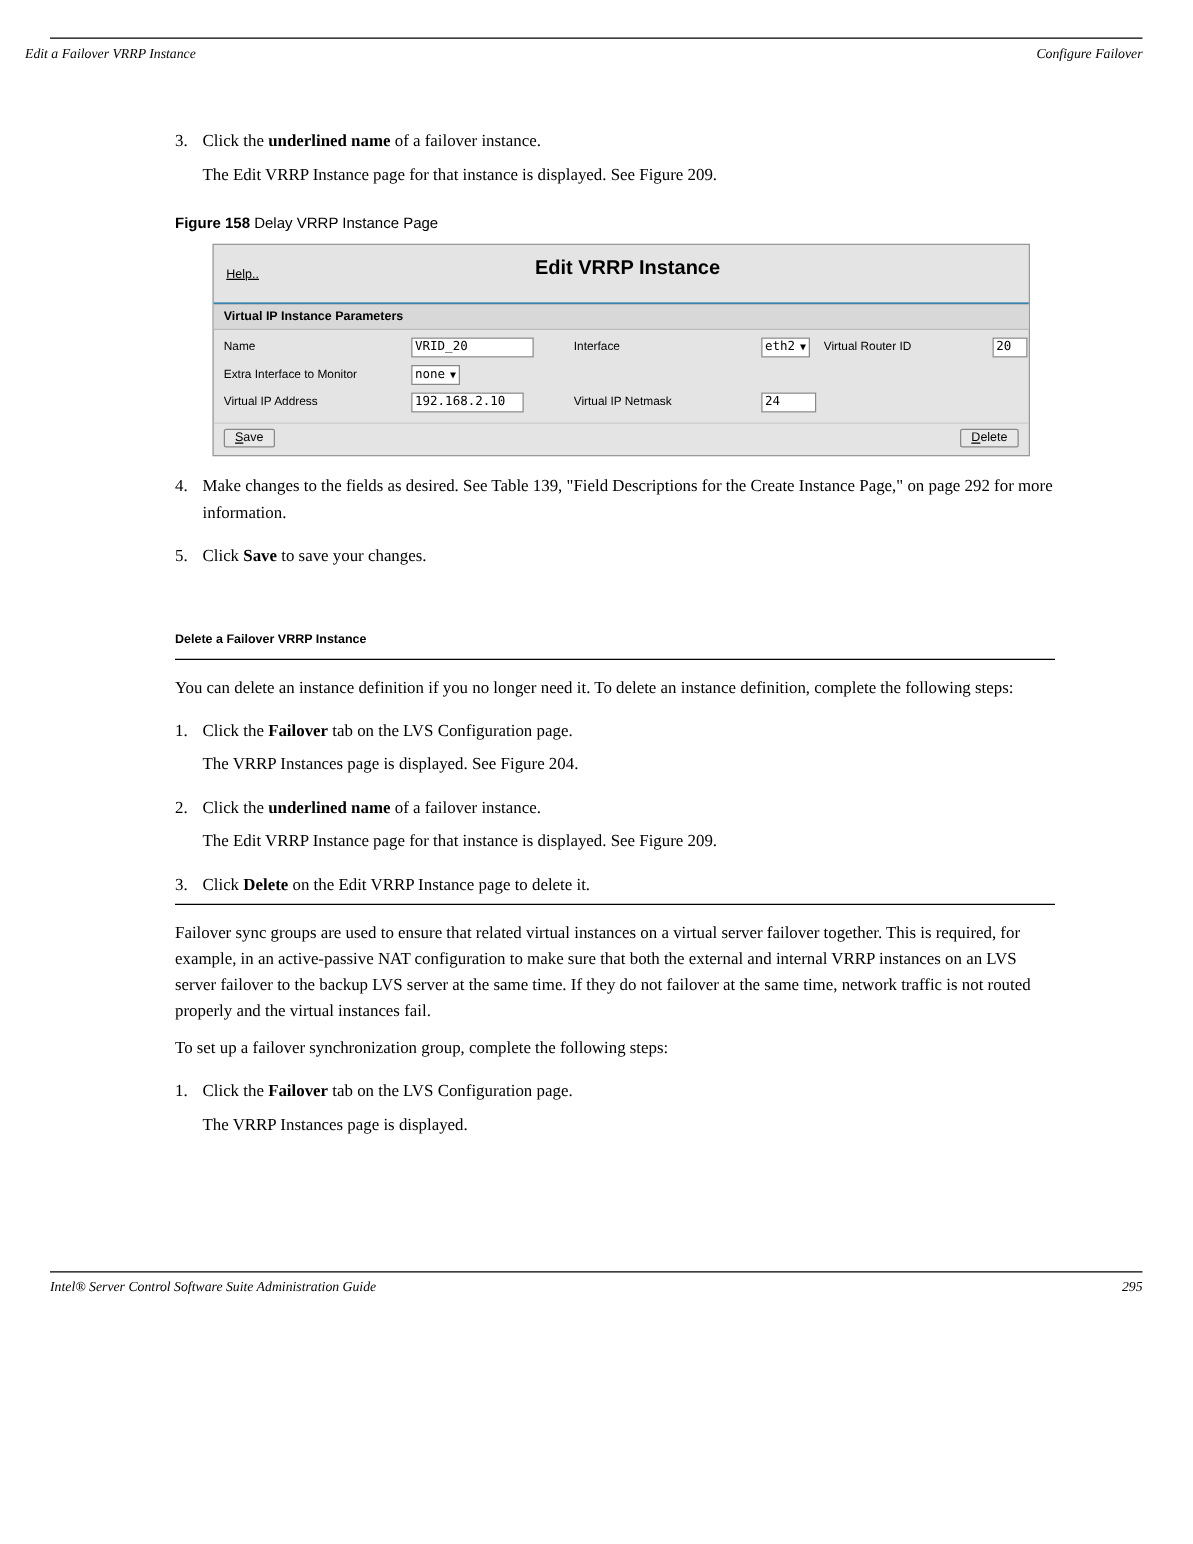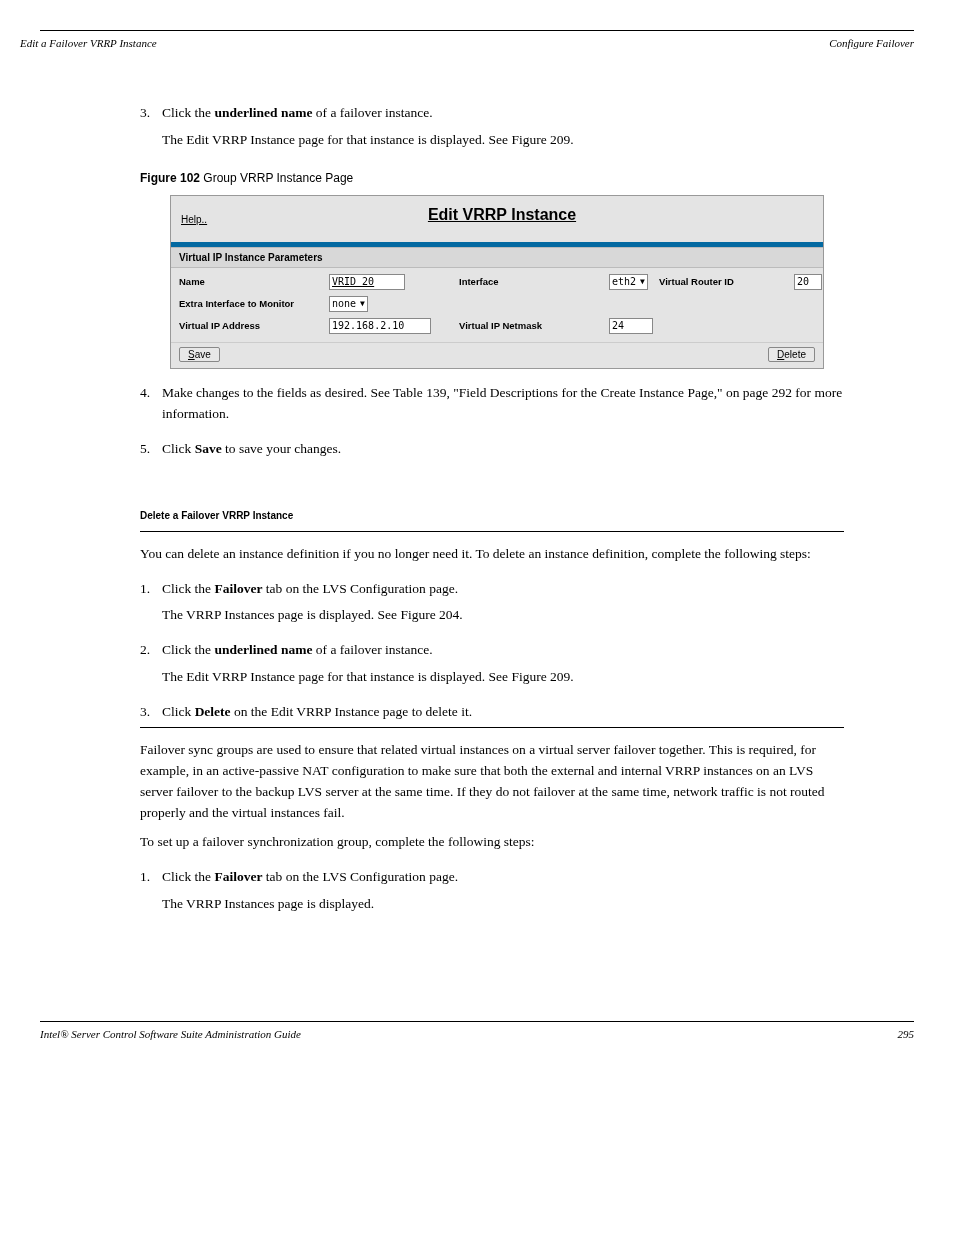--- a/index.html
+++ b/index.html
@@ -69,22 +69,21 @@
   .panel {
     background: #e4e4e4;
     border: 1px solid #999;
     font-family: Arial, Helvetica, sans-serif;
     font-size: 10px;
     color: #000;
   }
   .panel-top {
     position: relative;
     padding: 10px 0 18px 10px;
-    border-bottom: 5px solid #0369a1;
-    text-decoration: underline;
+    border-bottom: 1px solid #0369a1;
   }
   .help-link {
     text-decoration: underline;
     font-size: 10px;
     position: absolute;
     left: 10px;
     top: 18px;
   }
   .panel-title {
     text-align: center;
@@ -102,36 +101,36 @@
   }
   .form-grid {
     padding: 6px 8px 2px 8px;
   }
   .form-row {
     display: flex;
     align-items: center;
     margin-bottom: 6px;
   }
   .flabel {
-    font-weight: bold;
+    font-weight: normal;
     font-size: 9.5px;
     width: 150px;
     flex-shrink: 0;
   }
   .finput {
     font-family: monospace;
     font-size: 10px;
     background: #fff;
     border: 1px solid #888;
     height: 16px;
     padding: 0 2px;
   }
-  .w-name { width: 76px; text-decoration: underline; }
+  .w-name { width: 98px; }
   .w-priority { width: 90px; }
-  .w-ip { width: 102px; }
+  .w-ip { width: 90px; }
   .w-advert { width: 28px; }
   .w-netmask { width: 44px; }
   .w-vrid { width: 28px; }
   .w-arp { width: 28px; }
   .sel {
     font-family: monospace;
     font-size: 10px;
     background: #fff;
     border: 1px solid #888;
     height: 16px;
@@ -191,21 +190,21 @@
 
   <div class="step">
     <div class="step-num">3.</div>
     <div class="step-text">
       <span>Click the </span><span class="bold">underlined name</span><span> of a failover instance.</span>
     </div>
   </div>
   <div class="step-sub">The Edit VRRP Instance page for that instance is displayed. See Figure 209.</div>
 
   <div class="figure-caption">
-    <span class="fig-label">Figure 102   </span><span>Group VRRP Instance Page</span>
+    <span class="fig-label">Figure 158   </span><span>Delay VRRP Instance Page</span>
   </div>
 
   <div class="figure-wrap">
     <div class="panel">
       <div class="panel-top">
         <span class="help-link">Help..</span>
         <div class="panel-title">Edit VRRP Instance</div>
       </div>
       <div class="section-bar">Virtual IP Instance Parameters</div>
 

